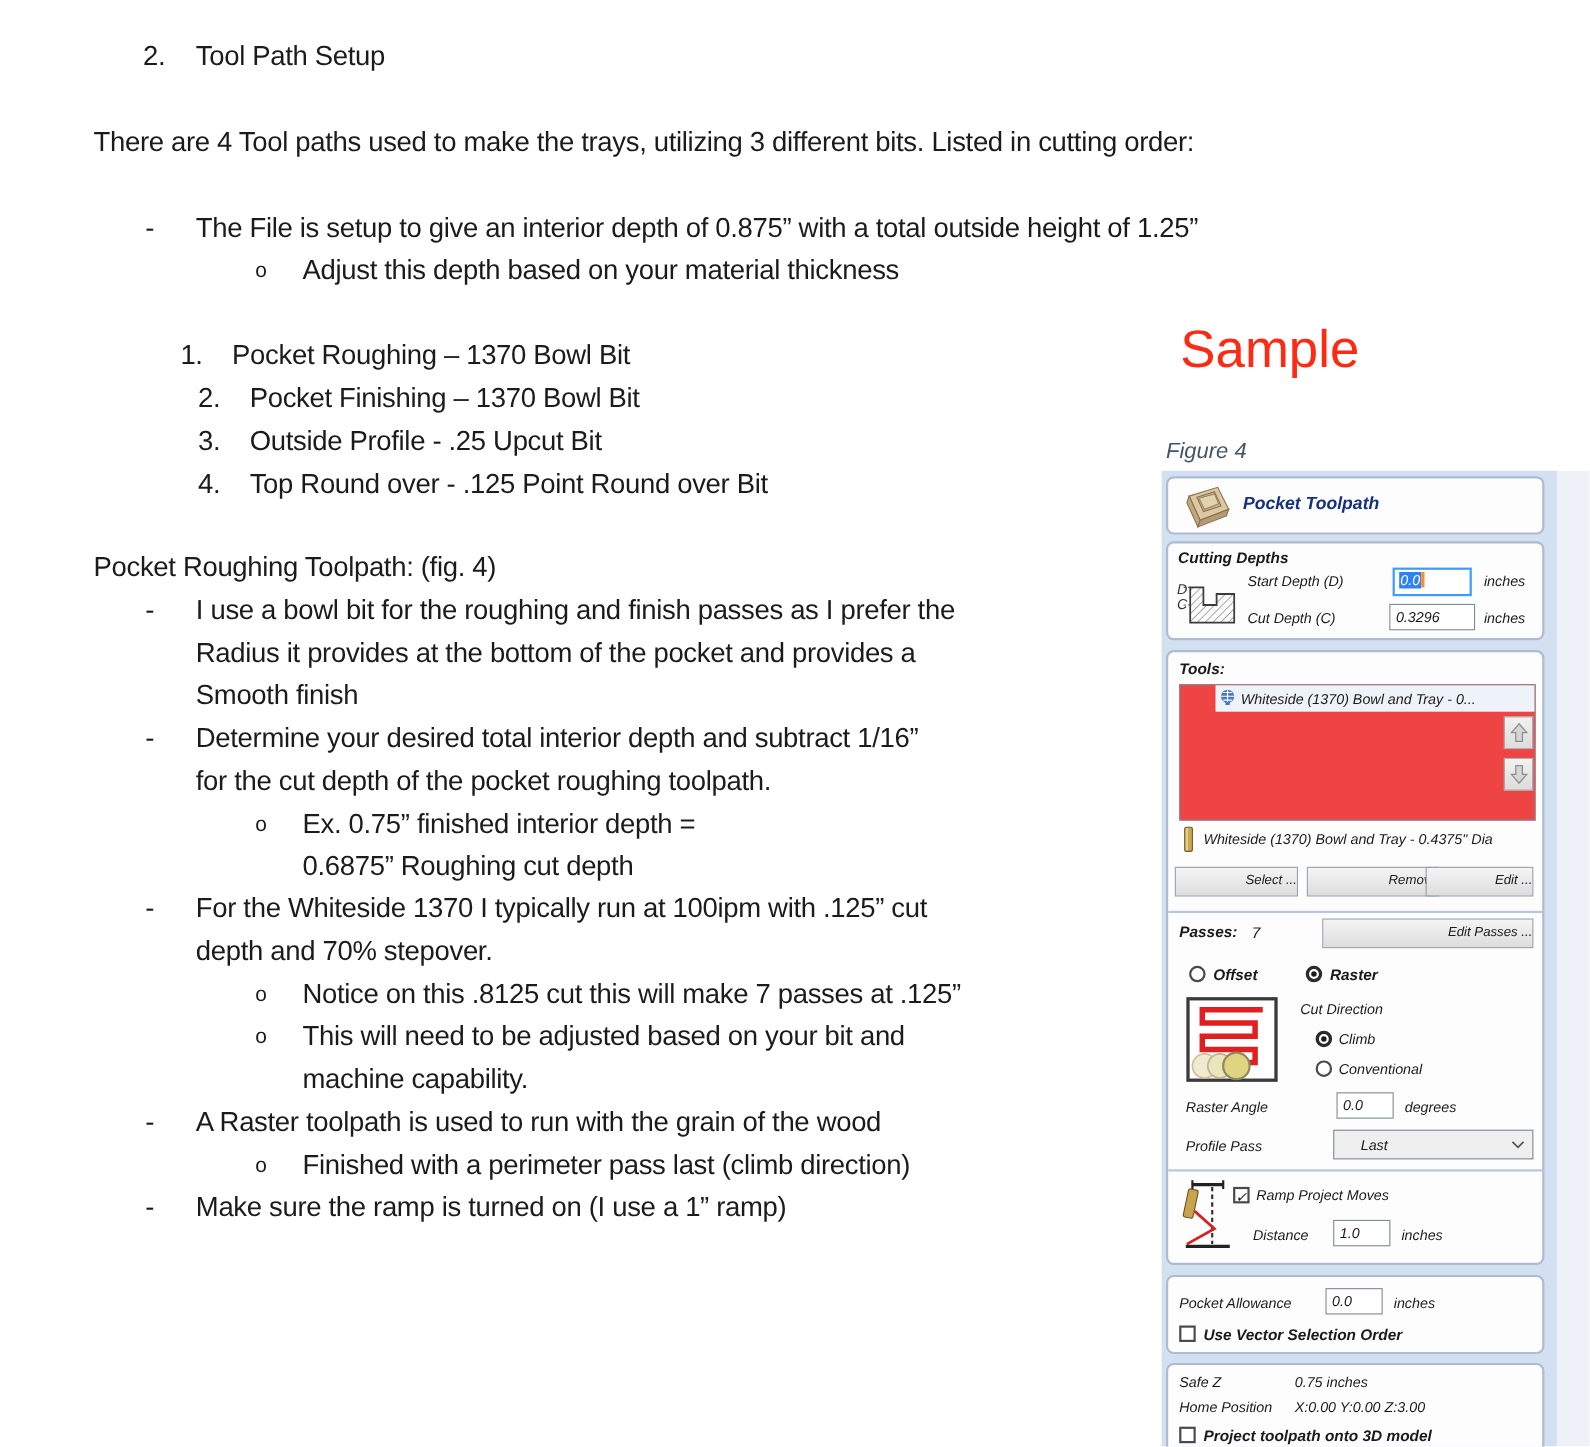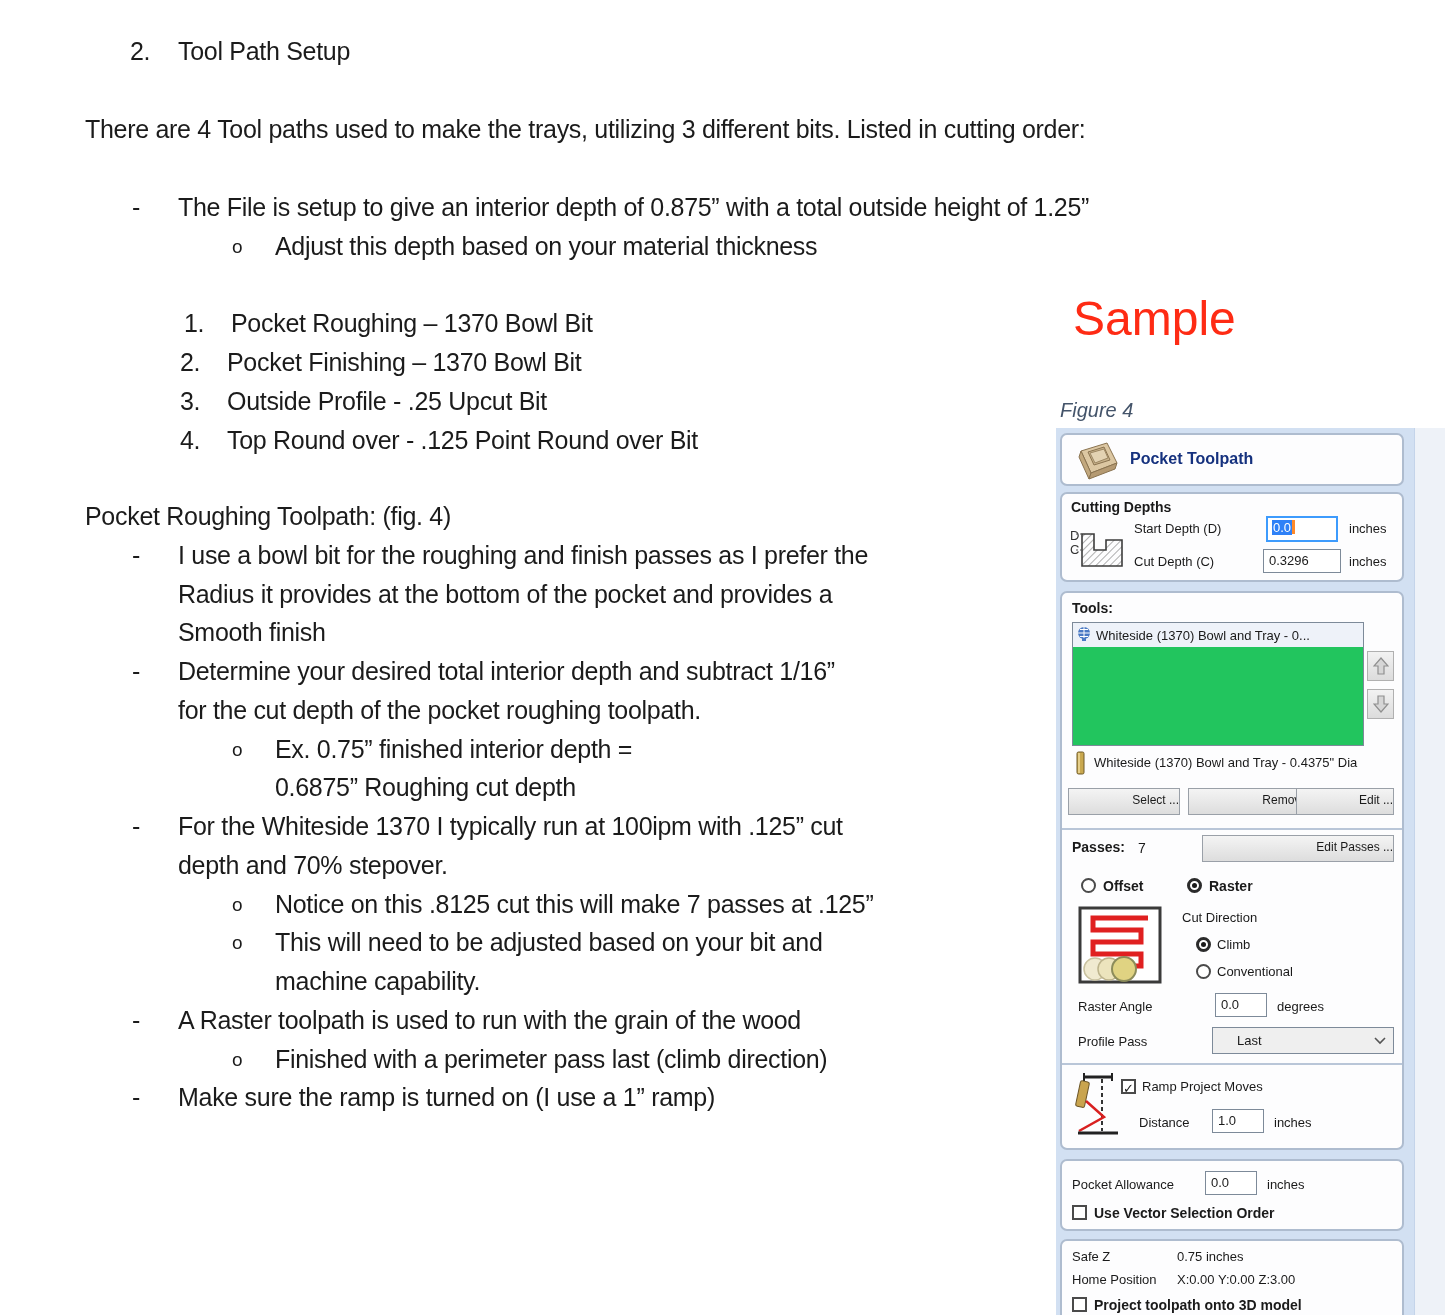--- a/index.html
+++ b/index.html
@@ -12,21 +12,21 @@
   .mk48{width:48px;} .mk47{width:47px;} .mk46{width:46px;} .mk43{width:43px;}
   .sub-mk{font-size:19px;position:relative;top:-2px;}
 
   
   .sample{position:absolute;left:1073px;top:291px;font-size:48px;color:#fe2b14;letter-spacing:0px;text-align:center;}
   .figcap{position:absolute;left:1060px;top:399px;font-size:20px;font-style:italic;color:#44546a;}
 
   
   .backdrop{position:absolute;left:1056px;top:428px;width:358px;height:887px;background:#d2e0f2;}
   .rightstrip{position:absolute;left:1414px;top:428px;width:31px;height:887px;background:#eef2f8;border-left:1px solid #c4d4ea;}
-  .panel{position:absolute;left:1060px;width:344px;background:#fdfdfe;border:2px solid #aebccf;border-radius:7px;box-sizing:border-box;}
+  .panel{position:absolute;left:1060px;width:344px;background:#fdfdfe;border:2px solid #aebccf;border-radius:7px;box-sizing:border-box;font-style:italic;}
   .dlg, .dlg *{font-size:13px;color:#1a1a1a;}
   .abs{position:absolute;}
   .b{font-weight:bold;}
   .navy{color:#15317e;font-size:16px;font-weight:bold;}
   .hdr13{font-weight:bold;font-size:14px;}
   .unit{font-size:13px;}
 
   .field{background:#fff;border:1px solid #7d8a99;box-sizing:border-box;padding:3px 5px 0 5px;height:24px;font-size:13px;}
   .field-focus{border:2px solid #3d9bfd;padding:2px 4px 0 4px;}
   .selected-text{background:#2f81f7;color:#fff;padding:0 1px;}
@@ -35,38 +35,38 @@
   .btn{background:linear-gradient(#f4f4f4,#dddddd);border:1px solid #9aa0a8;box-sizing:border-box;
        text-align:right;font-size:12px;padding-top:4px;height:27px;}
   .sqbtn{background:linear-gradient(#f2f2f2,#dcdcdc);border:1px solid #b0b0b0;box-sizing:border-box;text-align:center;}
 
   .radio{display:inline-block;width:15px;height:15px;border:2px solid #4a4a4a;border-radius:50%;box-sizing:border-box;background:#fff;vertical-align:-3px;}
   .radio.sel{border:3px solid #2b2b2b;}
   .radio.sel::after{content:"";display:block;width:5px;height:5px;margin:2px;border-radius:50%;background:#1a1a1a;}
   .chk{display:inline-block;width:15px;height:15px;border:2px solid #4a4a4a;box-sizing:border-box;background:#fff;vertical-align:-3px;text-align:center;}
   .chk.on::after{content:"\2713";font-size:13px;line-height:11px;color:#1a1a1a;}
 
-  .listbox{position:absolute;background:#22c55e;border:1px solid #7d8a99;}
+  .listbox{position:absolute;background:#ef4444;border:1px solid #7d8a99;padding-left:32px;}
   .listitem{display:flex;align-items:center;gap:5px;padding:3px 4px;background:#eef2f9;}
   .dropdown{background:#efefef;border:1px solid #7d8a99;box-sizing:border-box;display:flex;align-items:center;justify-content:space-between;padding:0 7px;height:27px;}
   .divider{position:absolute;left:0;width:100%;border-top:2px solid #b9c6d8;}
 </style>
 </head>
 <body>
 
 <div id="page">
 
   <div class="dl" style="left:130px;top:35px"><span class="mk mk48">2.</span><span>Tool Path Setup</span></div>
 
   <div class="dl" style="left:85px;top:113px">There are 4 Tool paths used to make the trays, utilizing 3 different bits. Listed in cutting order:</div>
 
   <div class="dl" style="left:132px;top:191px"><span class="mk mk46">-</span><span>The File is setup to give an interior depth of 0.875” with a total outside height of 1.25”</span></div>
   <div class="dl" style="left:232px;top:230px"><span class="mk mk43 sub-mk">o</span><span>Adjust this depth based on your material thickness</span></div>
 
-  <div class="dl" style="left:184px;top:307px"><span class="mk mk47">1.</span><span>Pocket Roughing – 1370 Bowl Bit</span></div>
+  <div class="dl" style="left:164px;top:307px"><span class="mk mk47">1.</span><span>Pocket Roughing – 1370 Bowl Bit</span></div>
   <div class="dl" style="left:180px;top:346px"><span class="mk mk47">2.</span><span>Pocket Finishing – 1370 Bowl Bit</span></div>
   <div class="dl" style="left:180px;top:385px"><span class="mk mk47">3.</span><span>Outside Profile - .25 Upcut Bit</span></div>
   <div class="dl" style="left:180px;top:424px"><span class="mk mk47">4.</span><span>Top Round over - .125 Point Round over Bit</span></div>
 
   <div class="dl" style="left:85px;top:500px">Pocket Roughing Toolpath: (fig. 4)</div>
 
   <div class="dl" style="left:132px;top:539px"><span class="mk mk46">-</span><span>I use a bowl bit for the roughing and finish passes as I prefer the</span></div>
   <div class="dl" style="left:178px;top:578px">Radius it provides at the bottom of the pocket and provides a</div>
   <div class="dl" style="left:178px;top:616px">Smooth finish</div>
 

